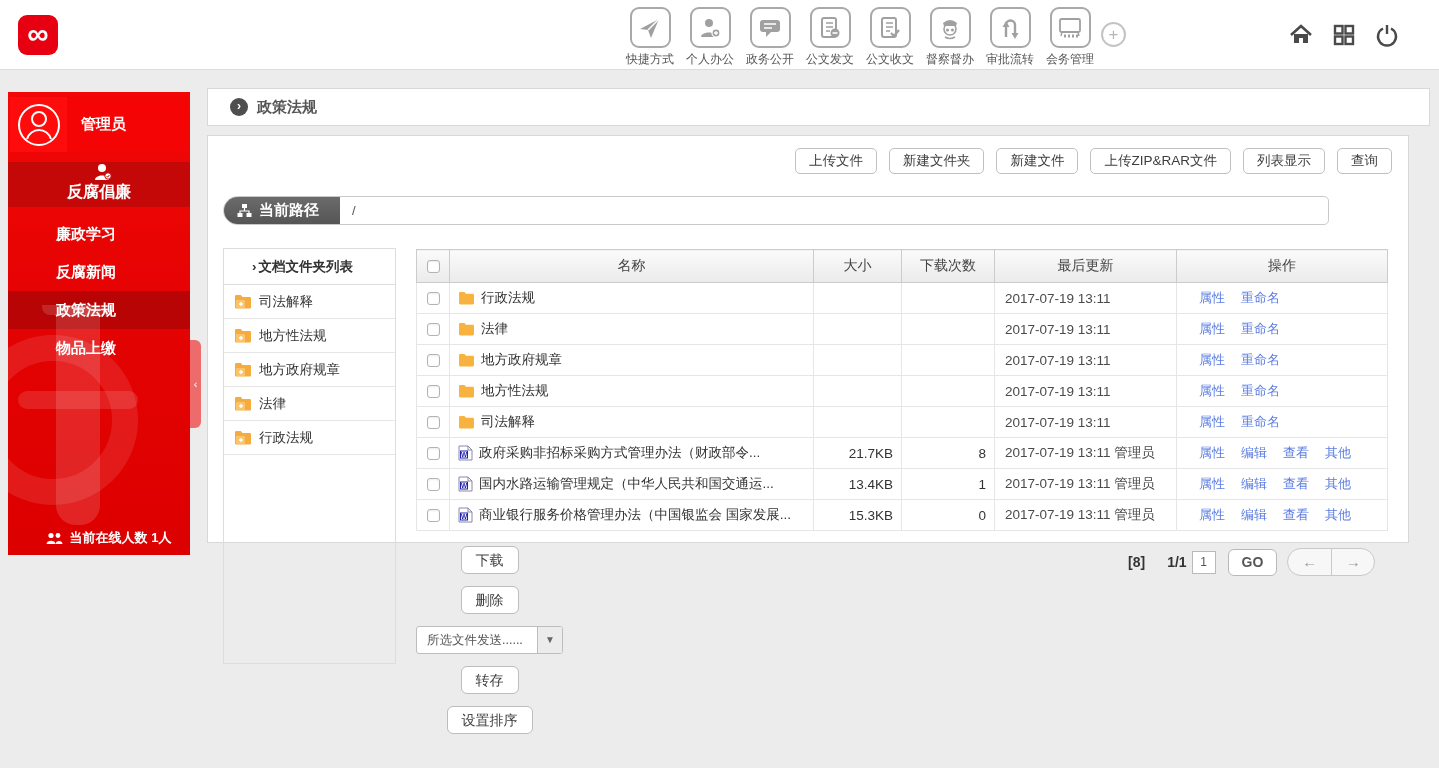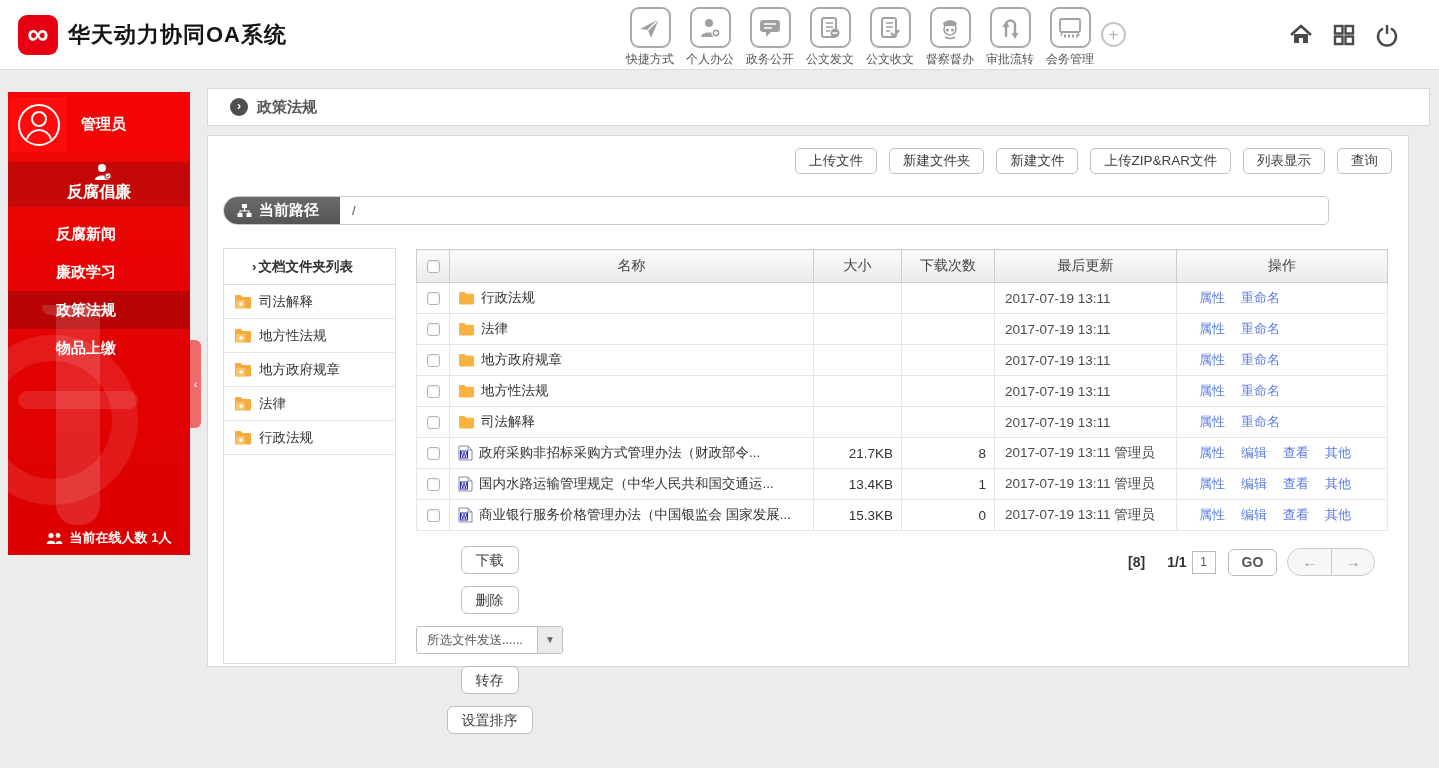--- a/index.html
+++ b/index.html
@@ -35,21 +35,21 @@
   .decor .pillar { position:absolute; left:48px; top:-40px; width:44px; height:260px; background:rgba(255,255,255,0.14); border-radius:20px; }
   .decor .cap { position:absolute; left:34px; top:-6px; width:72px; height:16px; background:rgba(255,255,255,0.14); border-radius:8px; }
   .decor .wing { position:absolute; left:10px; top:86px; width:120px; height:18px; background:rgba(255,255,255,0.12); border-radius:9px; }
   .online-row { position:absolute; left:0; bottom:8px; width:182px; display:flex; align-items:center; justify-content:center; gap:7px; color:#fff; font-size:13px; font-weight:bold;padding-left:19px; }
 
   
   .title-bar { position:absolute; left:207px; top:88px; width:1223px; height:38px; background:#fff; border:1px solid #d8d8d8; display:flex; align-items:center; }
   .title-circle { width:18px; height:18px; background:#4f4f4f; border-radius:50%; color:#fff; font-size:12px; font-weight:bold; text-align:center; line-height:17px; margin-left:22px; margin-right:9px; }
   .title-text { font-size:15px; font-weight:bold; color:#555; }
 
-  .panel { position:absolute; left:207px; top:135px; width:1202px; height:532px; background:#fff; border:1px solid #d8d8d8; }
+  .panel { position:absolute; left:207px; top:135px; width:1202px; height:408px; background:#fff; border:1px solid #d8d8d8; }
 
   .btn-row { position:absolute; right:16px; top:12px; display:flex; gap:12px; }
   .btn { height:26px; padding:0 13px; background:#fff; border:1px solid #c0c0c0; border-radius:5px; font-size:13.5px; color:#3e3e3e; line-height:24px; cursor:pointer; white-space:nowrap; }
 
   .path-bar { position:absolute; left:15px; top:60px; width:1106px; height:29px; border:1px solid #c9c9c9; border-radius:15px 5px 5px 15px; background:#fff; display:flex; }
   .path-label { width:116px; height:27px; background:linear-gradient(180deg,#6b6b6b,#555); border-radius:14px 0 0 14px; color:#fff; font-size:15px; font-weight:bold; display:flex; align-items:center; gap:7px; padding-left:13px; }
   .path-value { flex:1; display:flex; align-items:center; padding-left:12px; font-size:13px; color:#555; }
 
   .folder-panel { position:absolute; left:15px; top:112px; width:173px; height:416px; border:1px solid #ddd; }
   .fp-head { height:36px; border-bottom:1px solid #ddd; display:flex; align-items:center; padding-left:28px; font-size:13.5px; color:#333; font-weight:bold; cursor:pointer; }
@@ -86,21 +86,20 @@
   .word-icon { width:15px; height:16px; position:relative; flex:0 0 15px; }
   .folder-ic svg { display:block; }
 </style>
 </head>
 <body>
 
 <div class="app">
 
   <div class="hdr">
     <div class="logo-box"><span>∞</span></div>
-    <div class="logo-text">华天动力协同OA系统</div>
 
     <div class="hdr-nav">
       <div class="hdr-item">
         <div class="icon-box">
           <svg width="26" height="26" viewBox="0 0 26 26">
               <path d="M3 14 L22 4 L14 23 L11 15 Z" fill="#a0a0a0" stroke="none"></path>
               <path d="M11 15 L22 4" stroke="#fff" stroke-width="1.5"></path>
             </svg>
         </div>
         <div class="hdr-item-label">快捷方式</div>
@@ -223,22 +222,22 @@
       <svg width="20" height="20" viewBox="0 0 20 20">
           <circle cx="9" cy="6" r="4" fill="#fff"></circle>
           <path d="M2 18 c0-6 14-6 14 0 Z" fill="#fff"></path>
           <circle cx="15" cy="14" r="3.2" fill="#fff" stroke="#c40808" stroke-width="1"></circle>
           <path d="M13.6 14 l1 1.2 l1.8 -2.2" stroke="#c40808" stroke-width="1" fill="none"></path>
         </svg>
       <span>反腐倡廉</span>
     </div>
 
     <div class="submenu">
+      <div class="submenu-item">廉政学习</div>
       <div class="submenu-item">反腐新闻</div>
-      <div class="submenu-item">廉政学习</div>
       <div class="submenu-item active">政策法规</div>
       <div class="submenu-item">物品上缴</div>
     </div>
 
     <div class="collapse-tab">
         <span>‹</span>
       </div>
 
     <div class="decor">
       <div class="ring"></div>

